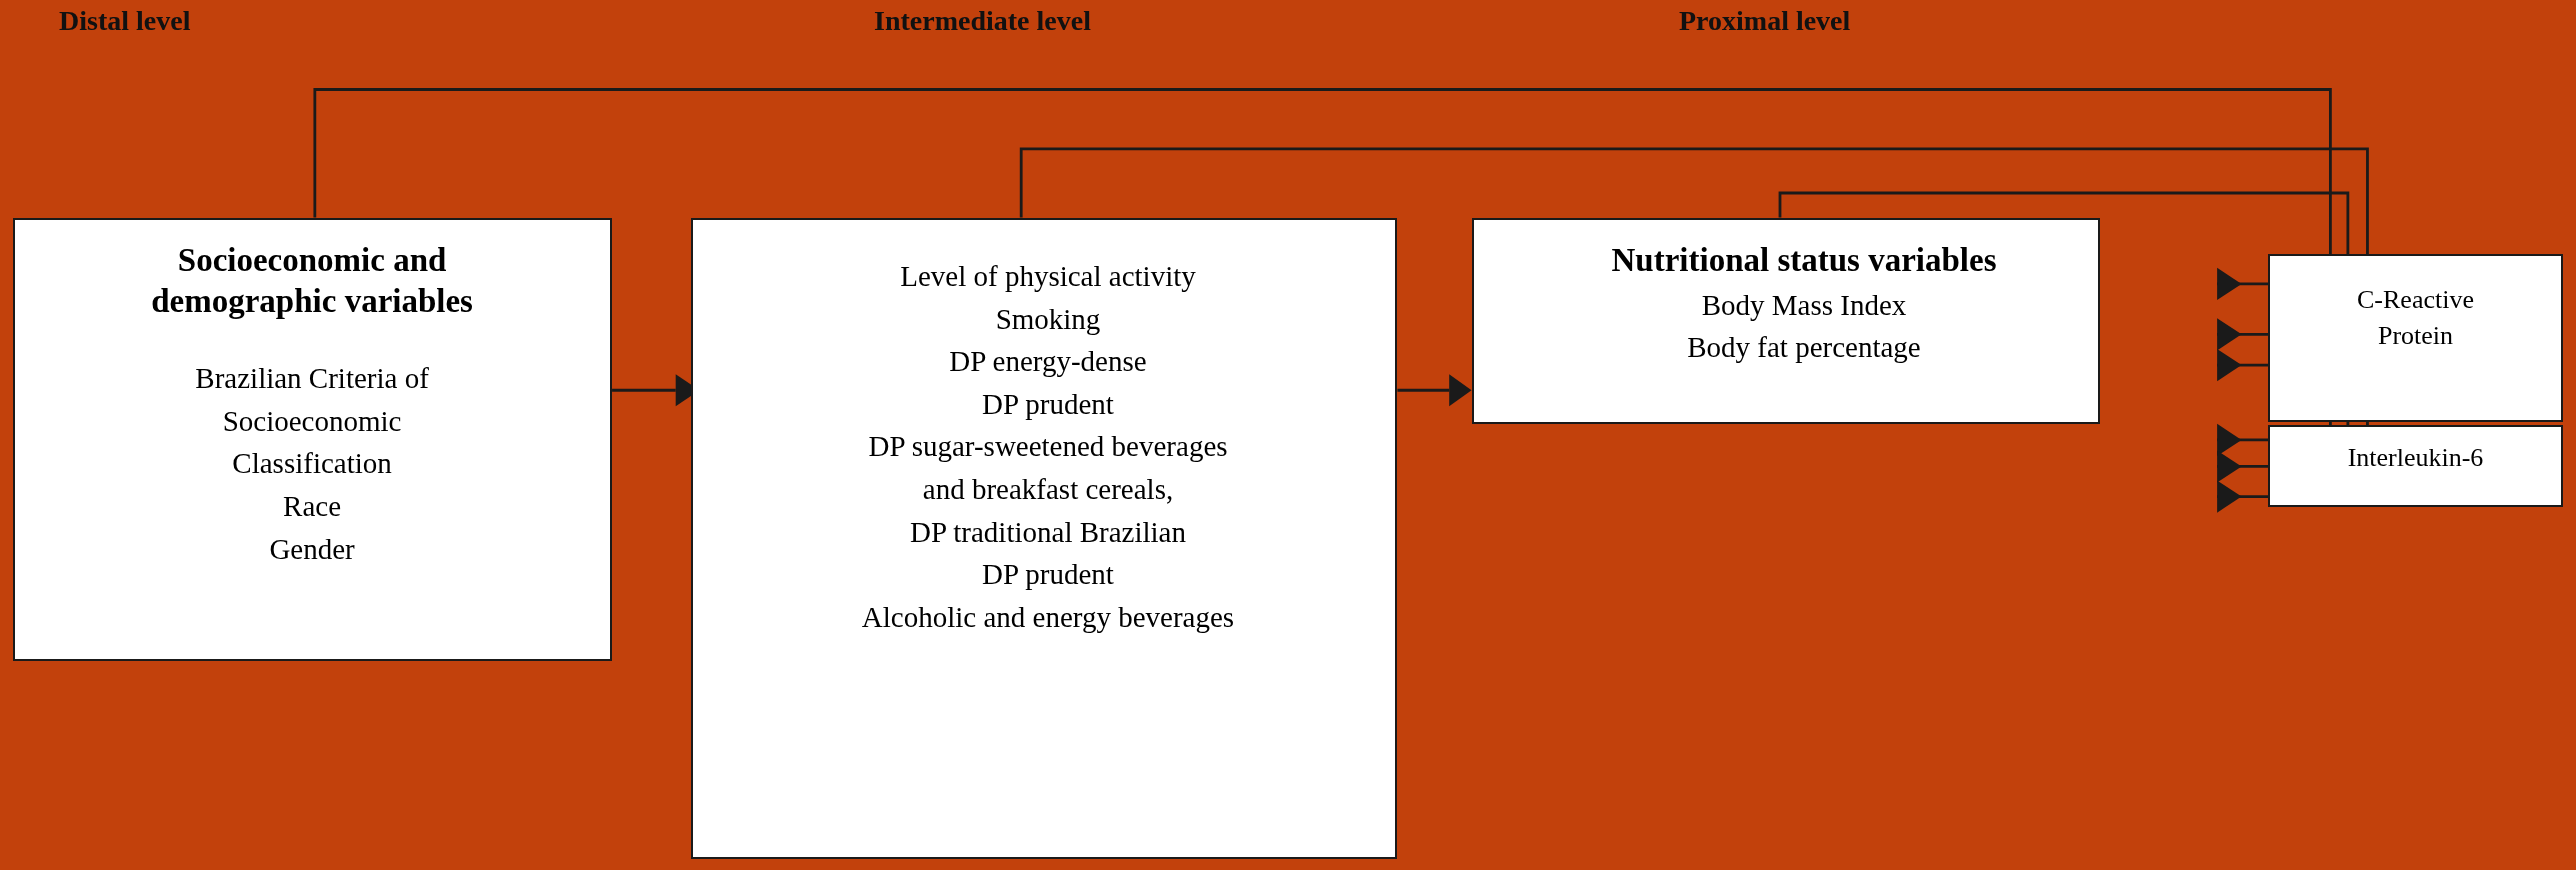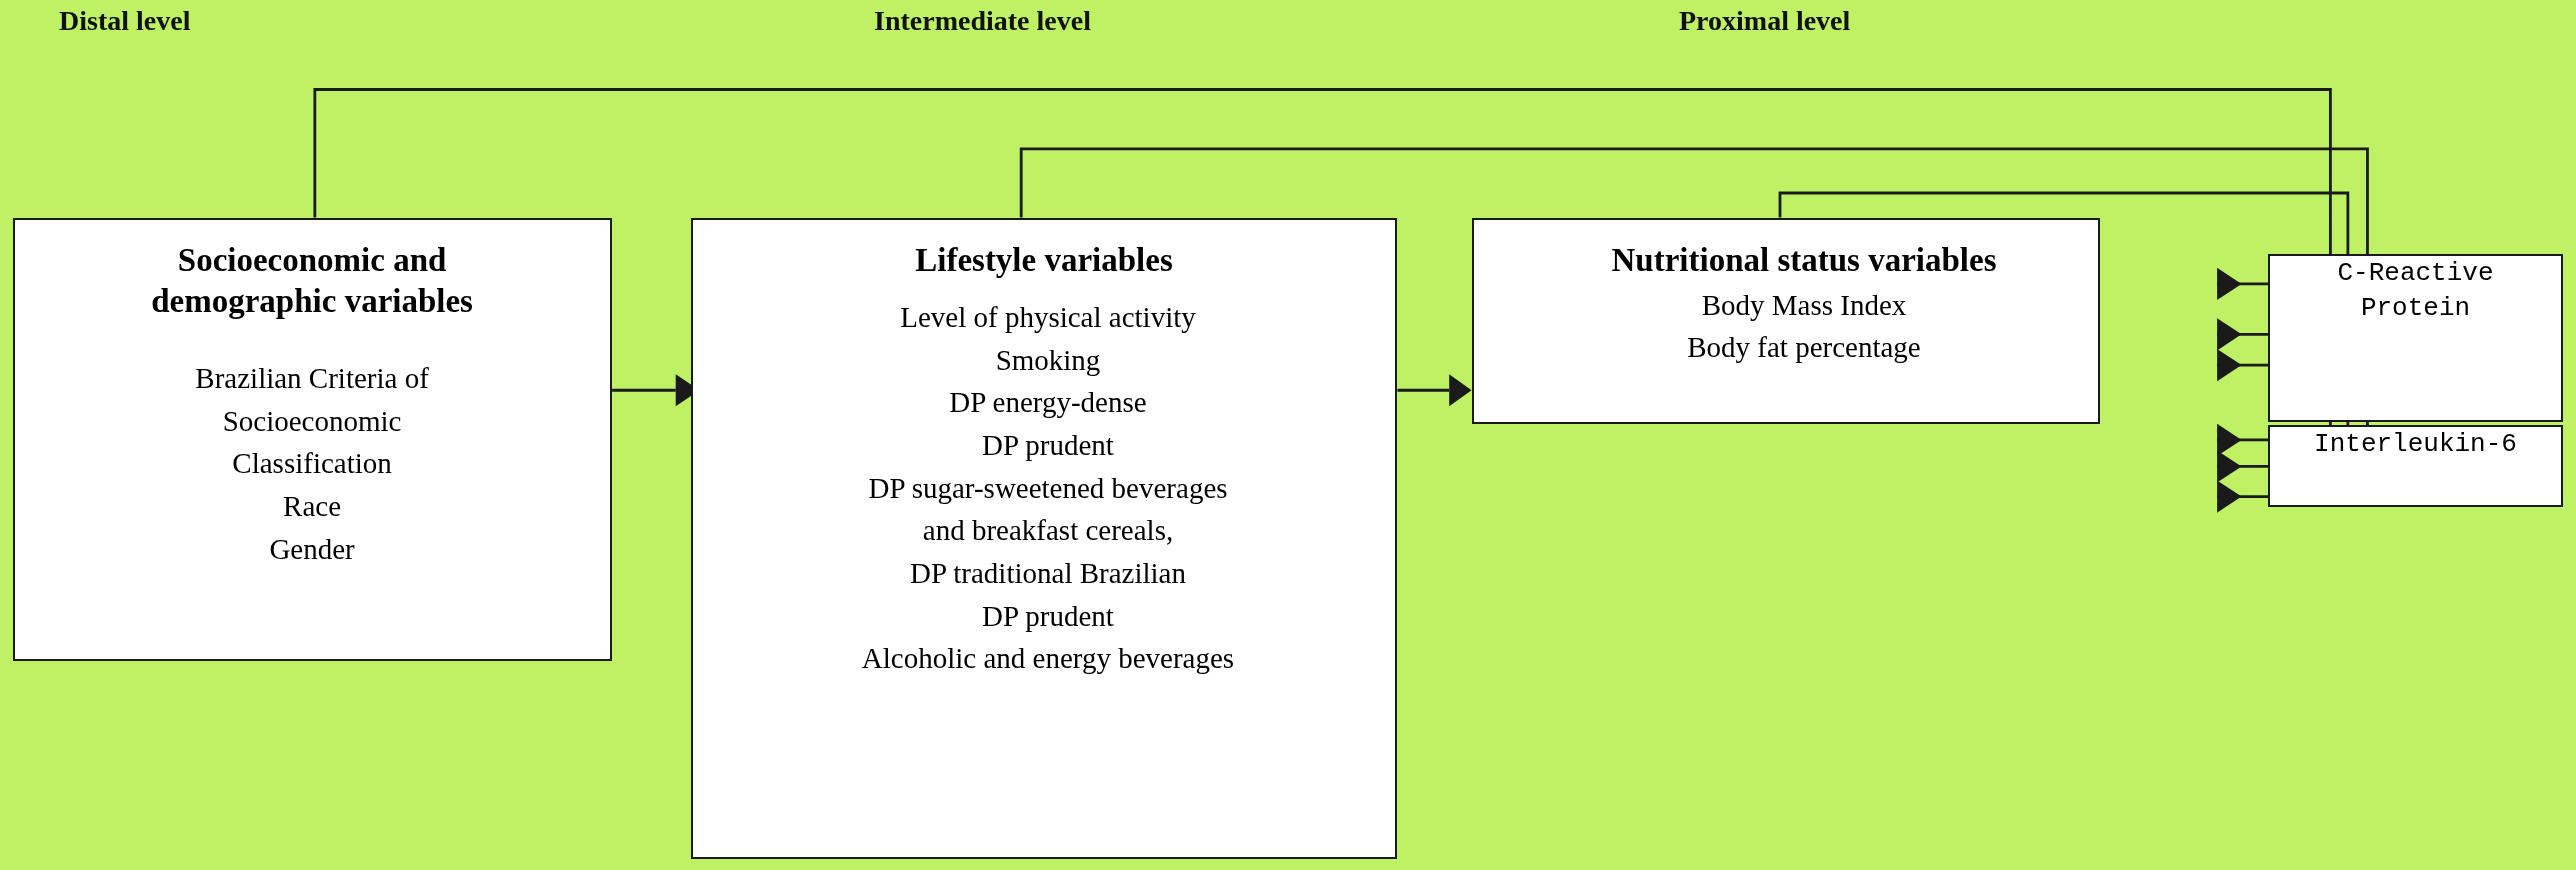--- a/index.html
+++ b/index.html
@@ -4,21 +4,21 @@
 <style>
   html, body {
     margin: 0;
     padding: 0;
     background: #ffffff;
   }
   #canvas {
     position: relative;
     width: 2576px;
     height: 870px;
-    background: #bef264;
+    background: #c2410c;
     font-family: "Liberation Serif", "DejaVu Serif", serif;
     color: #000000;
     overflow: hidden;
   }
   .level-label {
     position: absolute;
     font-weight: bold;
     font-size: 28px;
     line-height: 1.1;
     white-space: nowrap;
@@ -45,23 +45,23 @@
     margin: 0;
     padding: 0;
     white-space: pre-line;
   }
   .outcome-box {
     position: absolute;
     box-sizing: border-box;
     border: 2.1px solid #1a1a1a;
     background: #ffffff;
     display: flex;
+    align-items: center;
     justify-content: center;
     text-align: center;
-    font-family: Liberation Mono, monospace;
   }
   .outcome-label {
     font-size: 26px;
     line-height: 1.35;
     white-space: pre-line;
   }
   svg.wires {
     position: absolute;
     left: 0;
     top: 0;
@@ -129,21 +129,20 @@
     <div class="node-title">Socioeconomic and
 demographic variables</div>
     <div class="node-items" style="margin-top:35px;">Brazilian Criteria of
 Socioeconomic
 Classification
 Race
 Gender</div>
   </div>
 
   <div class="node-box" style="left:691px; top:218px; width:706px; height:641px; padding-top:19.6px;">
-    <div class="node-title">Lifestyle variables</div>
     <div class="node-items" style="margin-top:15.4px;padding-left:8px;">Level of physical activity
 Smoking
 DP energy-dense
 DP prudent
 DP sugar-sweetened beverages
 and breakfast cereals,
 DP traditional Brazilian
 DP prudent
 Alcoholic and energy beverages</div>
   </div>

